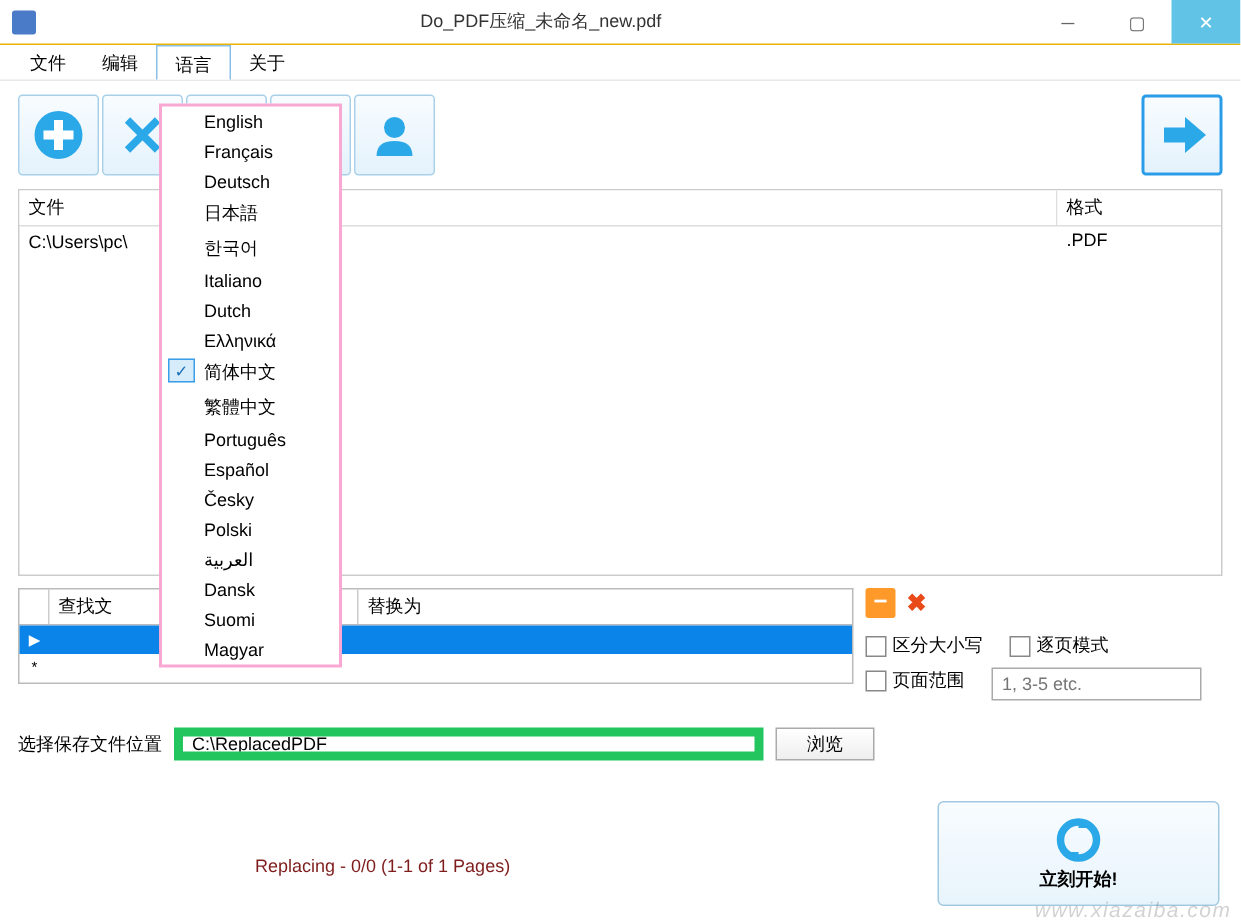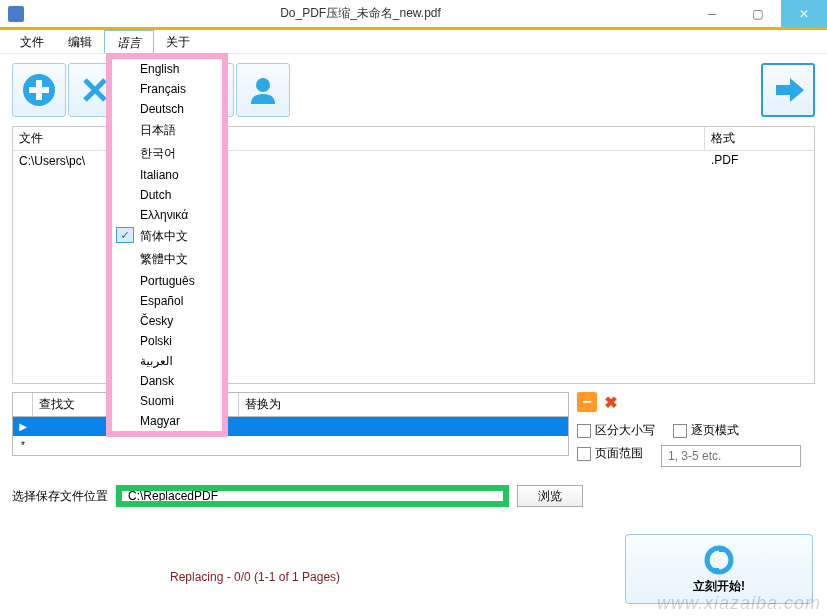--- a/index.html
+++ b/index.html
@@ -1,29 +1,29 @@
 <!DOCTYPE html>
 <html><head>
 <meta charset="utf-8">
 <style>
 * { margin: 0; padding: 0; box-sizing: border-box; font-family: "Microsoft YaHei", Arial, sans-serif; font-size: 12px; }
 body { background: #fff; width: 827px; height: 616px; overflow: hidden; position: relative; }
 
-.titlebar { height: 30px; background: #fff; border-bottom: 3px solid #eab308; display: flex; align-items: center; position: relative; }
+.titlebar { height: 30px; background: #fff; border-bottom: 1px solid #eab308; display: flex; align-items: center; position: relative; }
 .titlebar-icon { width: 16px; height: 16px; margin: 0 8px; background: #4a7bc8; border-radius: 2px; }
 .titlebar-text { flex: 1; text-align: center; color: #333; font-size: 12px; }
 .win-btns { display: flex; height: 100%; }
 .win-btn { width: 46px; height: 100%; display: flex; align-items: center; justify-content: center; color: #666; }
 .win-close { background: #61c3e6; color: #fff; }
 
 .menubar { height: 24px; display: flex; padding: 0 8px; border-bottom: 1px solid #e8e8e8; }
 .menu-item { padding: 4px 12px; cursor: default; position: relative; }
-.menu-item.open { border: 1px solid #8ac0e8; background: #fff; border-bottom: none; z-index: 101; font-style: italic; }
-
-.dropdown { position: absolute; top: 53px; left: 106px; width: 122px; background: #fff; border: 6px solid #f9a8d4; z-index: 100; }
+.menu-item.open { border: 1px solid #8ac0e8; background: #fff; border-bottom: none; z-index: 101; }
+
+.dropdown { position: absolute; top: 69px; left: 106px; width: 122px; background: #fff; border: 2px solid #f9a8d4; z-index: 100; }
 .dropdown-item { padding: 3px 8px 3px 28px; position: relative; cursor: default; }
 .check { position: absolute; left: 4px; top: 2px; width: 18px; height: 16px; border: 1px solid #3a9de8; background: #d6ecfa; display: flex; align-items: center; justify-content: center; color: #1a6fb8; font-size: 11px; }
 
 .toolbar { height: 72px; padding: 8px 12px; display: flex; gap: 2px; align-items: center; }
 .tool-btn { width: 54px; height: 54px; background: linear-gradient(#f8fcff, #e4f2fc); border: 1px solid #a8d0e8; border-radius: 3px; display: flex; align-items: center; justify-content: center; }
 .spacer { flex: 1; }
 .tool-last { border: 2px solid #2a9ce8; }
 
 .filelist { margin: 0 12px; height: 258px; border: 1px solid #ccc; background: #fff; }
 .fl-head { display: flex; border-bottom: 1px solid #ddd; }
@@ -56,21 +56,21 @@
 
 .bottom { margin: 12px 12px 4px; display: flex; align-items: center; gap: 8px; }
 .pathbox { flex: 1; border: 6px solid #22c55e; padding: 3px 6px; height: 22px; }
 .browse { padding: 2px 20px; border: 1px solid #aaa; background: linear-gradient(#fff,#eee); height: 22px; }
 
 .startarea { position: absolute; right: 14px; bottom: 12px; width: 188px; }
 .startbtn { width: 100%; height: 70px; background: linear-gradient(#f8fcff,#e8f4fc); border: 1px solid #a0c8e0; border-radius: 4px; display: flex; flex-direction: column; align-items: center; justify-content: center; gap: 2px; font-weight: bold; }
 
 .status { position: absolute; bottom: 32px; left: 170px; font-size: 12px; color: #7f1d1d; }
 
-.watermark { position: absolute; right: 6px; bottom: 2px; color: rgba(0,0,0,.18); font-size: 18px; letter-spacing: 1px; font-style: italic; }
+.watermark { position: absolute; right: 6px; bottom: 2px; color: rgba(0,0,0,.18); font-size: 14px; letter-spacing: 1px; font-style: italic; }
 
 svg { display: block; }
 </style>
 </head>
 <body>
 
 <div class="titlebar">
   <div class="titlebar-icon"></div>
   <div class="titlebar-text">Do_PDF压缩_未命名_new.pdf</div>
   <div class="win-btns">

